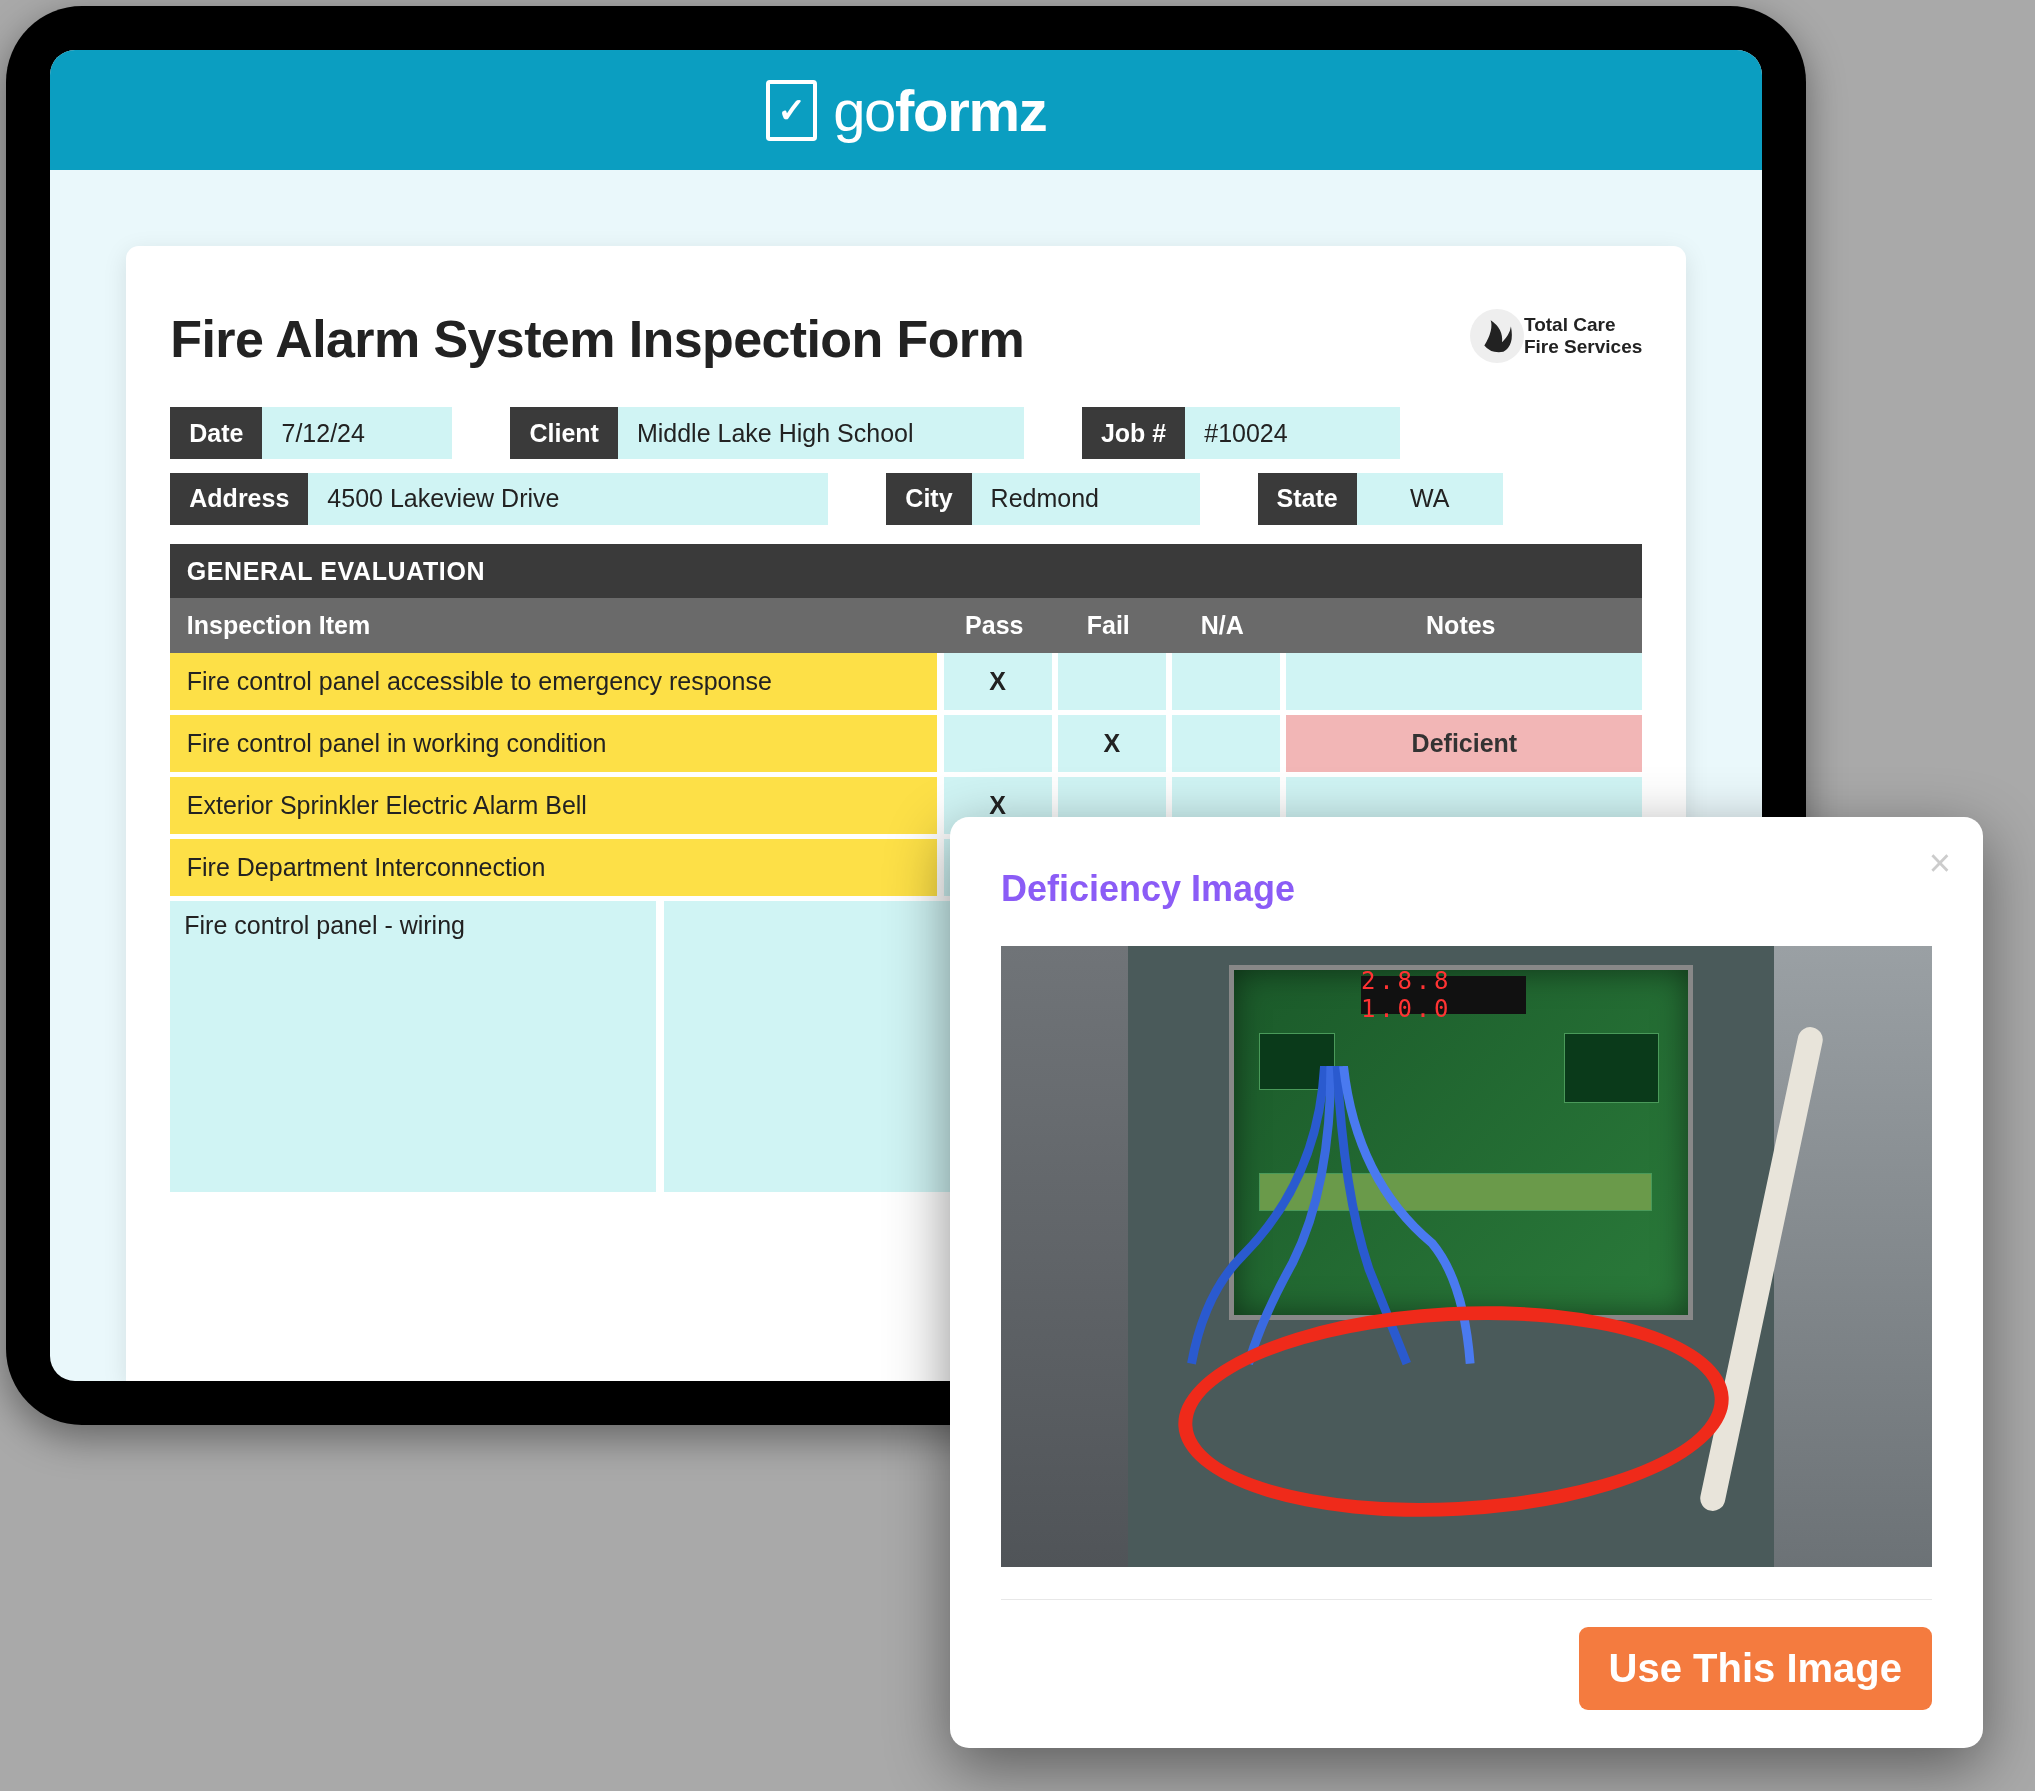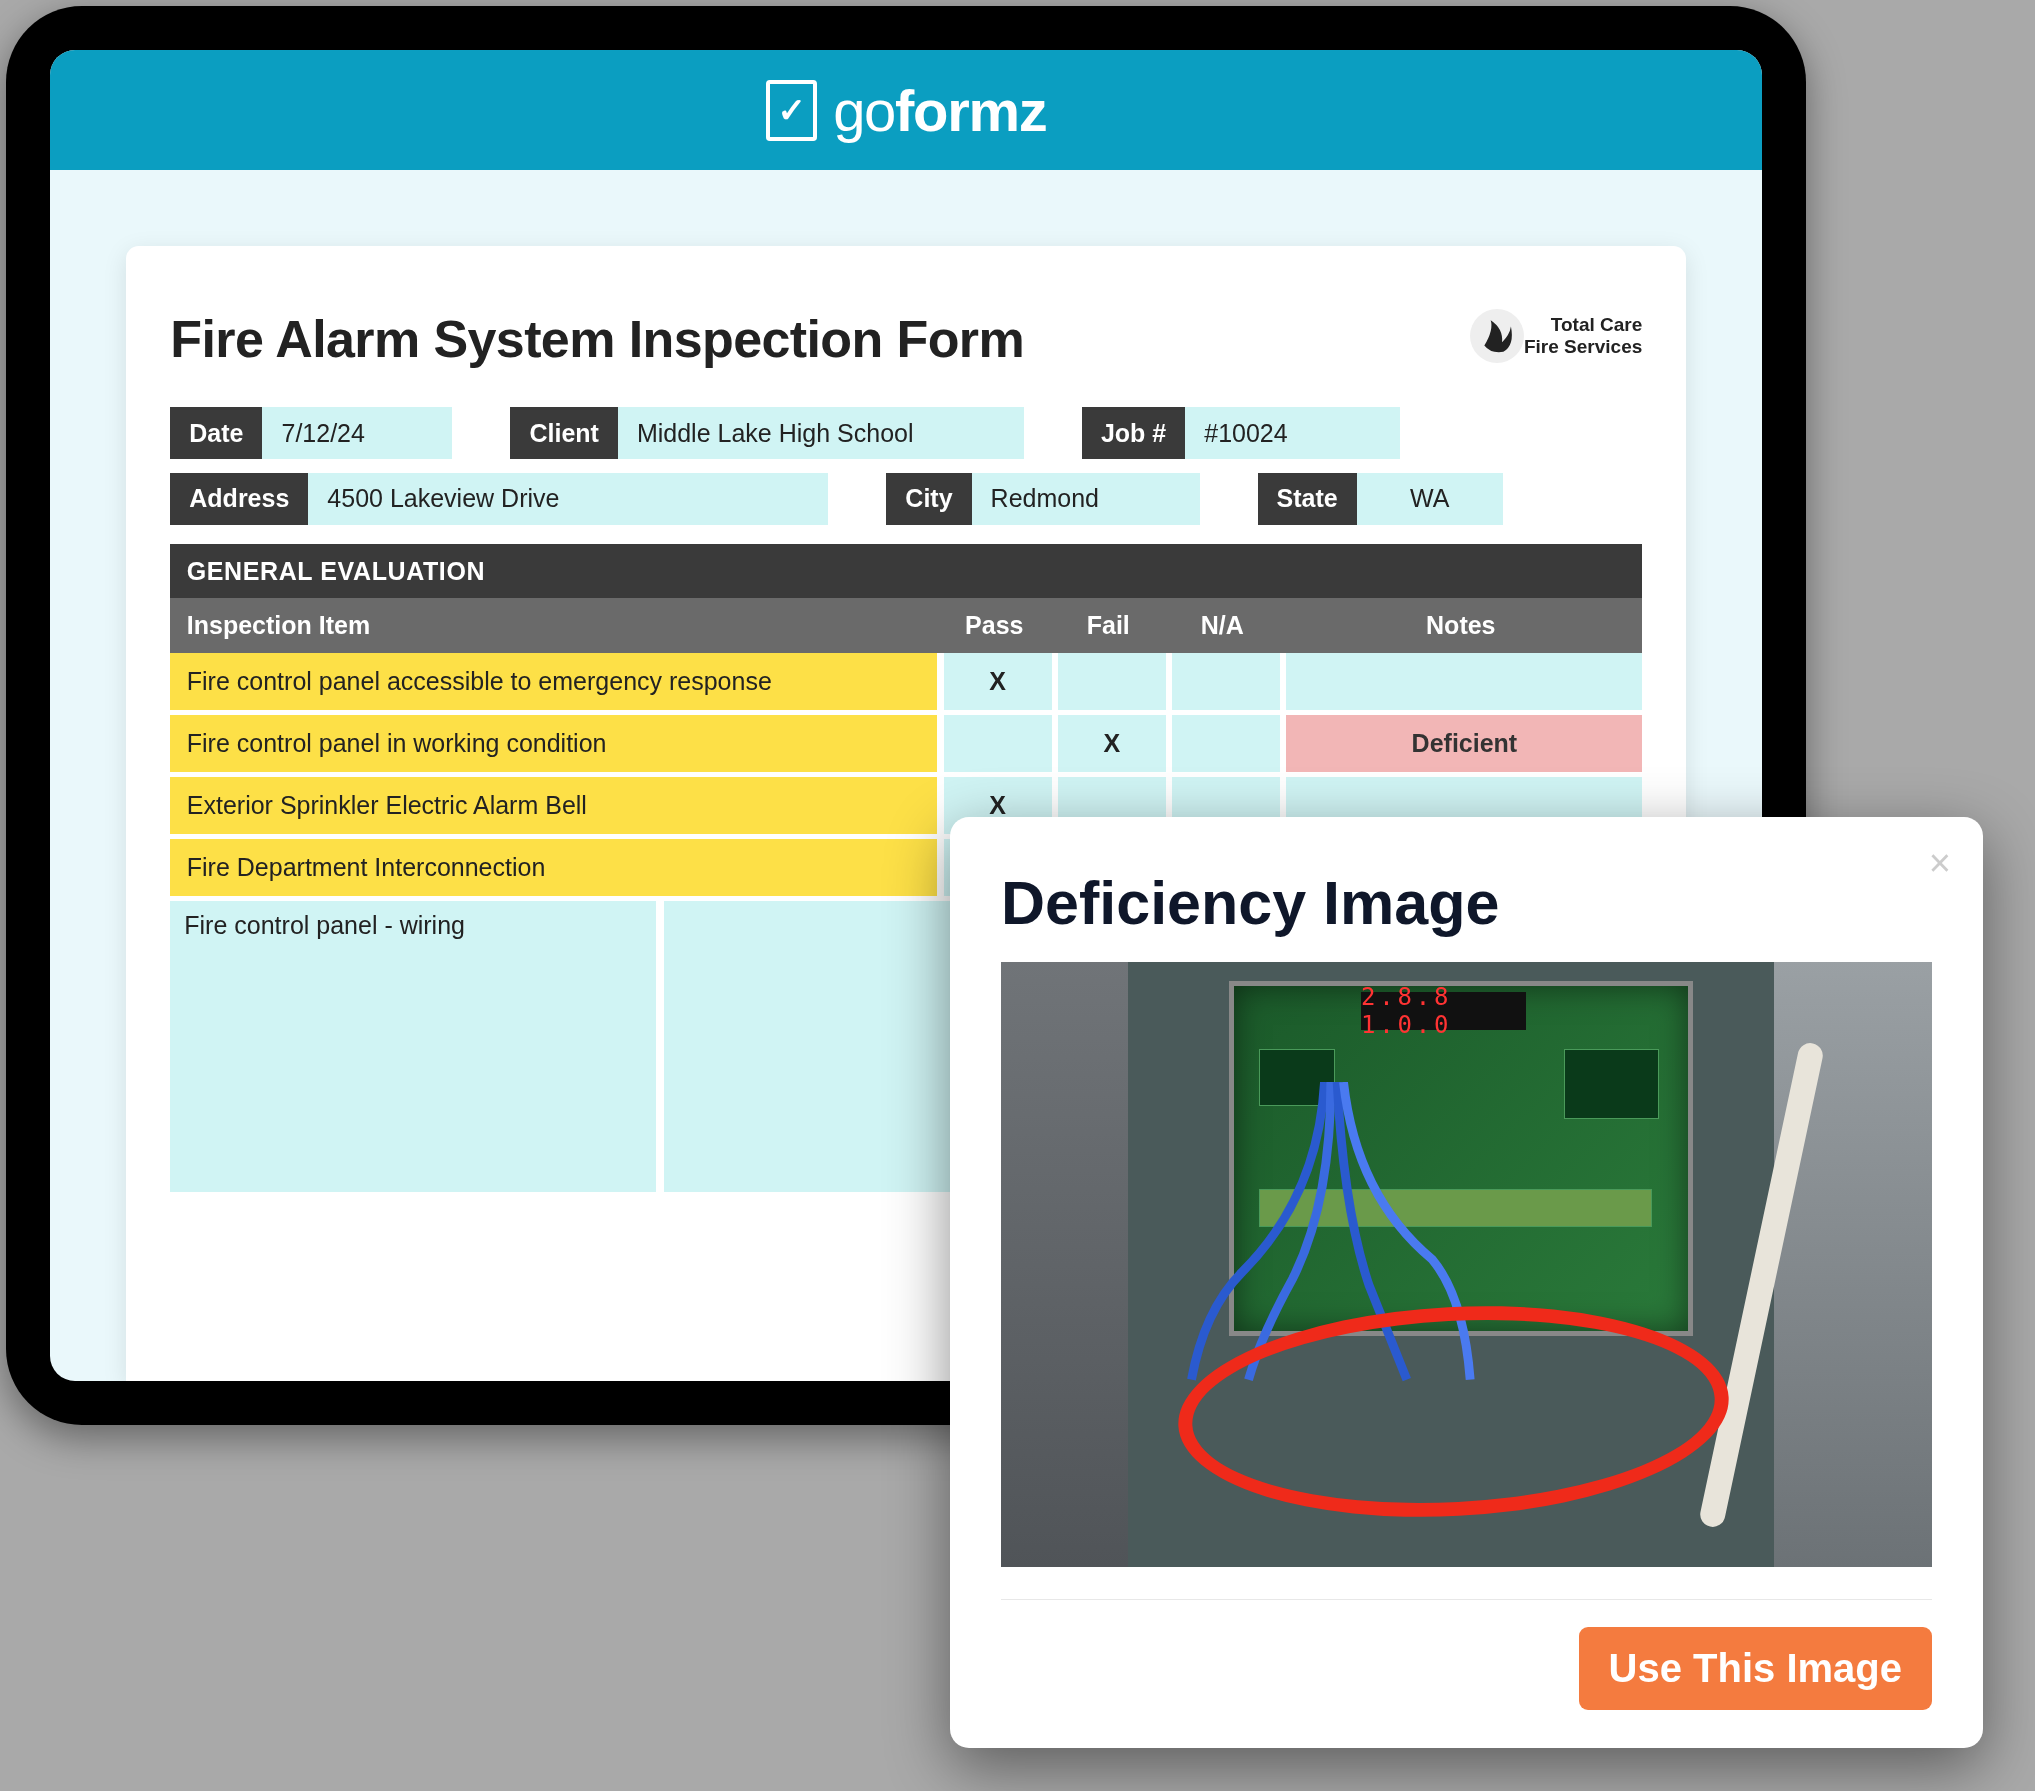--- a/index.html
+++ b/index.html
@@ -92,21 +92,20 @@
   .form-title {
     font-size: 52px;
     font-weight: 800;
     color: #222;
     letter-spacing: -0.6px;
   }
   .company-badge {
     display: flex;
     align-items: center;
     gap: 0;
-    text-align: right;
   }
   .company-icon {
     width: 54px;
     height: 54px;
     background: #eee;
     border-radius: 50%;
     display:flex;
     align-items:center;
     justify-content:center;
   }
@@ -239,24 +238,24 @@
   .modal-close {
     position:absolute;
     top: 25px;
     right: 32px;
     font-size: 38px;
     color: #ccc;
     cursor:pointer;
     font-weight:300;
   }
   .modal-title {
-    font-size: 61px;
+    font-size: 36px;
     font-weight: 800;
-    color: #0f172a;
-    margin-bottom: 24px;
+    color: #8b5cf6;
+    margin-bottom: 36px;
   }
   .modal-image {
     flex:1;
     background: #4a5a5a;
     position:relative;
     overflow:hidden;
     margin-bottom: 32px;
   }
   .modal-footer {
     display:flex;

